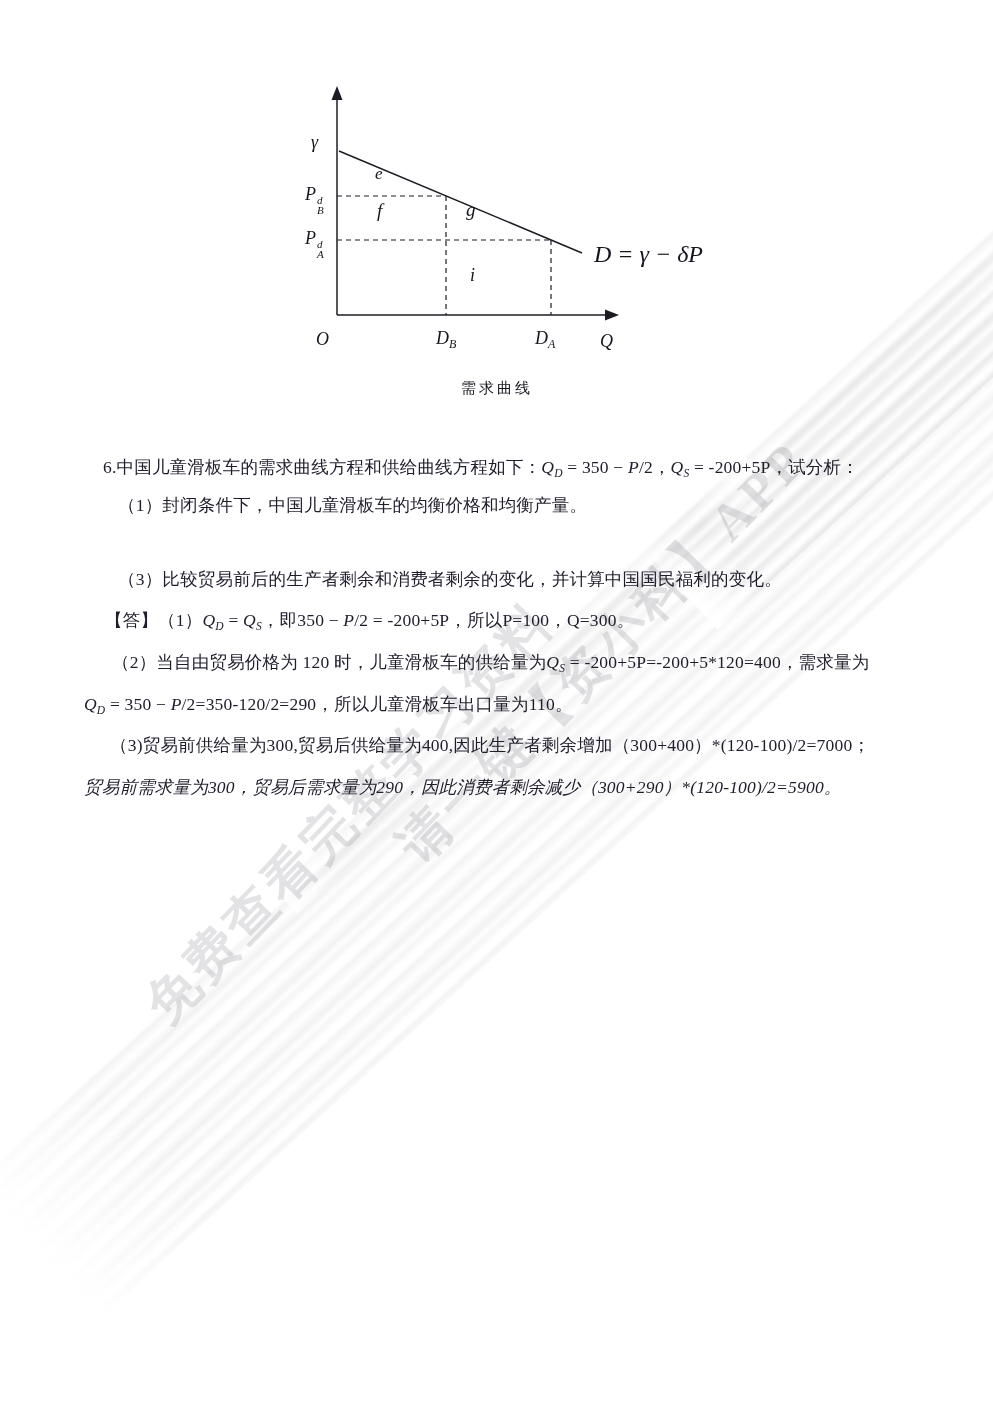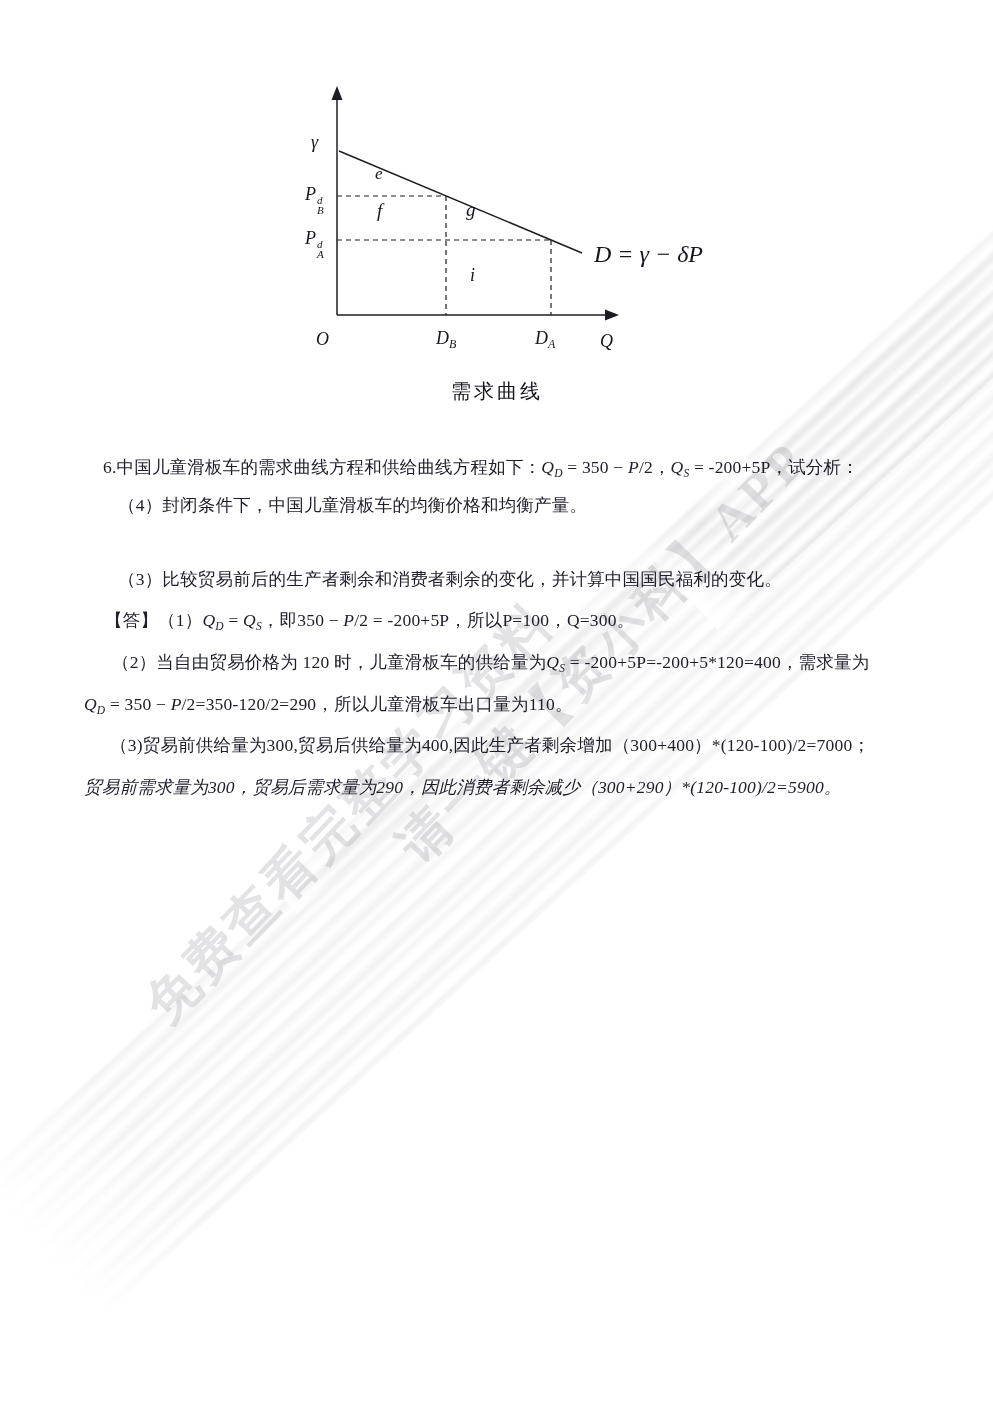--- a/index.html
+++ b/index.html
@@ -107,25 +107,25 @@
   <span class="lab it" style="left:316px;top:330px;font-size:18px;">O</span>
 
   <span class="lab" style="left:436px;top:329px;font-size:18px;"><span class="it">D</span><span class="bsub">B</span></span>
 
   <span class="lab" style="left:535px;top:329px;font-size:18px;"><span class="it">D</span><span class="bsub">A</span></span>
 
   <span class="lab it" style="left:600px;top:332px;font-size:18px;">Q</span>
 
   <span class="lab it" style="left:594px;top:242px;font-size:24px;">D = γ − δP</span>
 
-  <div class="lab caption" style="left:437px;top:381px;width:120px;text-align:center;font-size:20px;">需求曲线</div>
+  <div class="lab caption" style="left:437px;top:381px;width:120px;text-align:center;font-size:15px;">需求曲线</div>
 
   <div class="tline b" style="left:103px;top:457px;"><span>6.中国儿童滑板车的需求曲线方程和供给曲线方程如下：</span><span class="mi">Q</span><span class="msub">D</span><span> = 350 − </span><span class="mi">P</span><span>/2，</span><span class="mi">Q</span><span class="msub">S</span><span> = -200+5P，</span><span>试分析：</span></div>
 
-  <div class="tline b" style="left:118px;top:495px;">（4）封闭条件下，中国儿童滑板车的均衡价格和均衡产量。</div>
+  <div class="tline b" style="left:118px;top:495px;">（1）封闭条件下，中国儿童滑板车的均衡价格和均衡产量。</div>
   <div class="tline b" style="left:118px;top:569px;">（3）比较贸易前后的生产者剩余和消费者剩余的变化，并计算中国国民福利的变化。</div>
 
   <div class="tline" style="left:105px;top:610px;"><span class="b">【答】</span><span>（1）</span><span class="mi">Q</span><span class="msub">D</span><span> = </span><span class="mi">Q</span><span class="msub">S</span><span>，即350 − </span><span class="mi">P</span><span>/2 = -200+5P，所以P=100，Q=300。</span></div>
 
   <div class="tline" style="left:112px;top:652px;"><span>（2）当自由贸易价格为 120 时，儿童滑板车的供给量为</span><span class="mi">Q</span><span class="msub">S</span><span> = -200+5P=-200+5*120=400，需求量为</span></div>
 
   <div class="tline" style="left:84px;top:694px;"><span class="mi">Q</span><span class="msub">D</span><span> = 350 − </span><span class="mi">P</span><span>/2=350-120/2=290，所以儿童滑板车出口量为110。</span></div>
 
   <div class="tline" style="left:110px;top:735px;">（3)贸易前供给量为300,贸易后供给量为400,因此生产者剩余增加（300+400）*(120-100)/2=7000；</div>
   <div class="tline" style="left:84px;top:777px;font-style:italic;">贸易前需求量为300，贸易后需求量为290，因此消费者剩余减少（300+290）*(120-100)/2=5900。</div>

